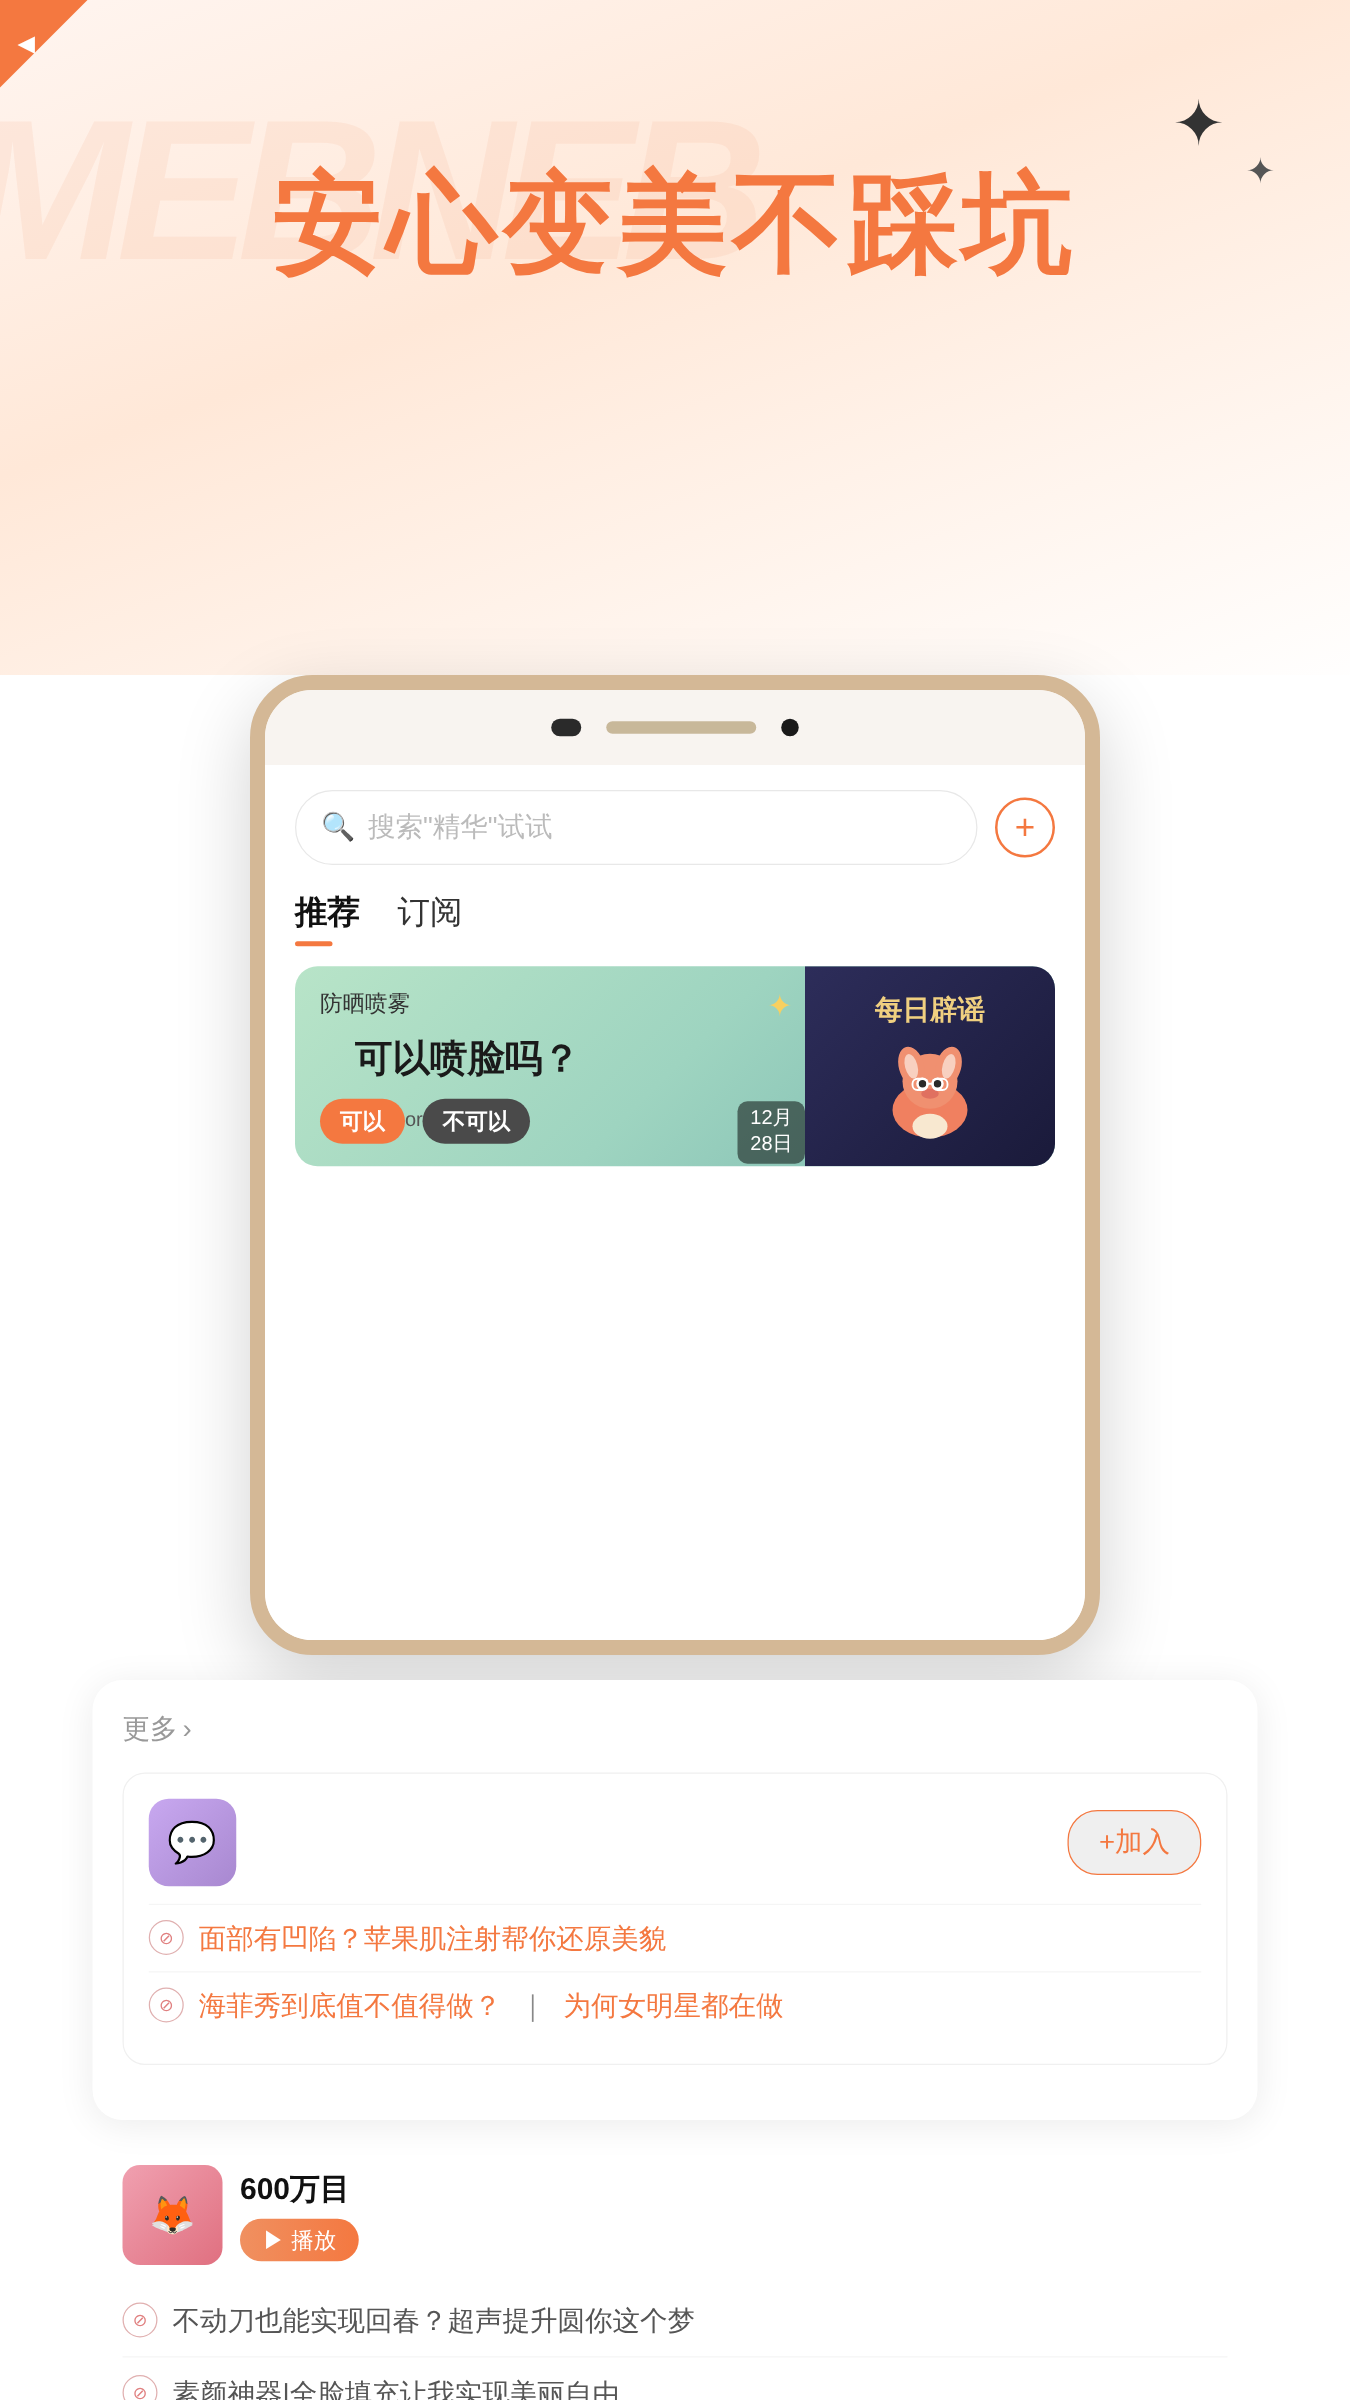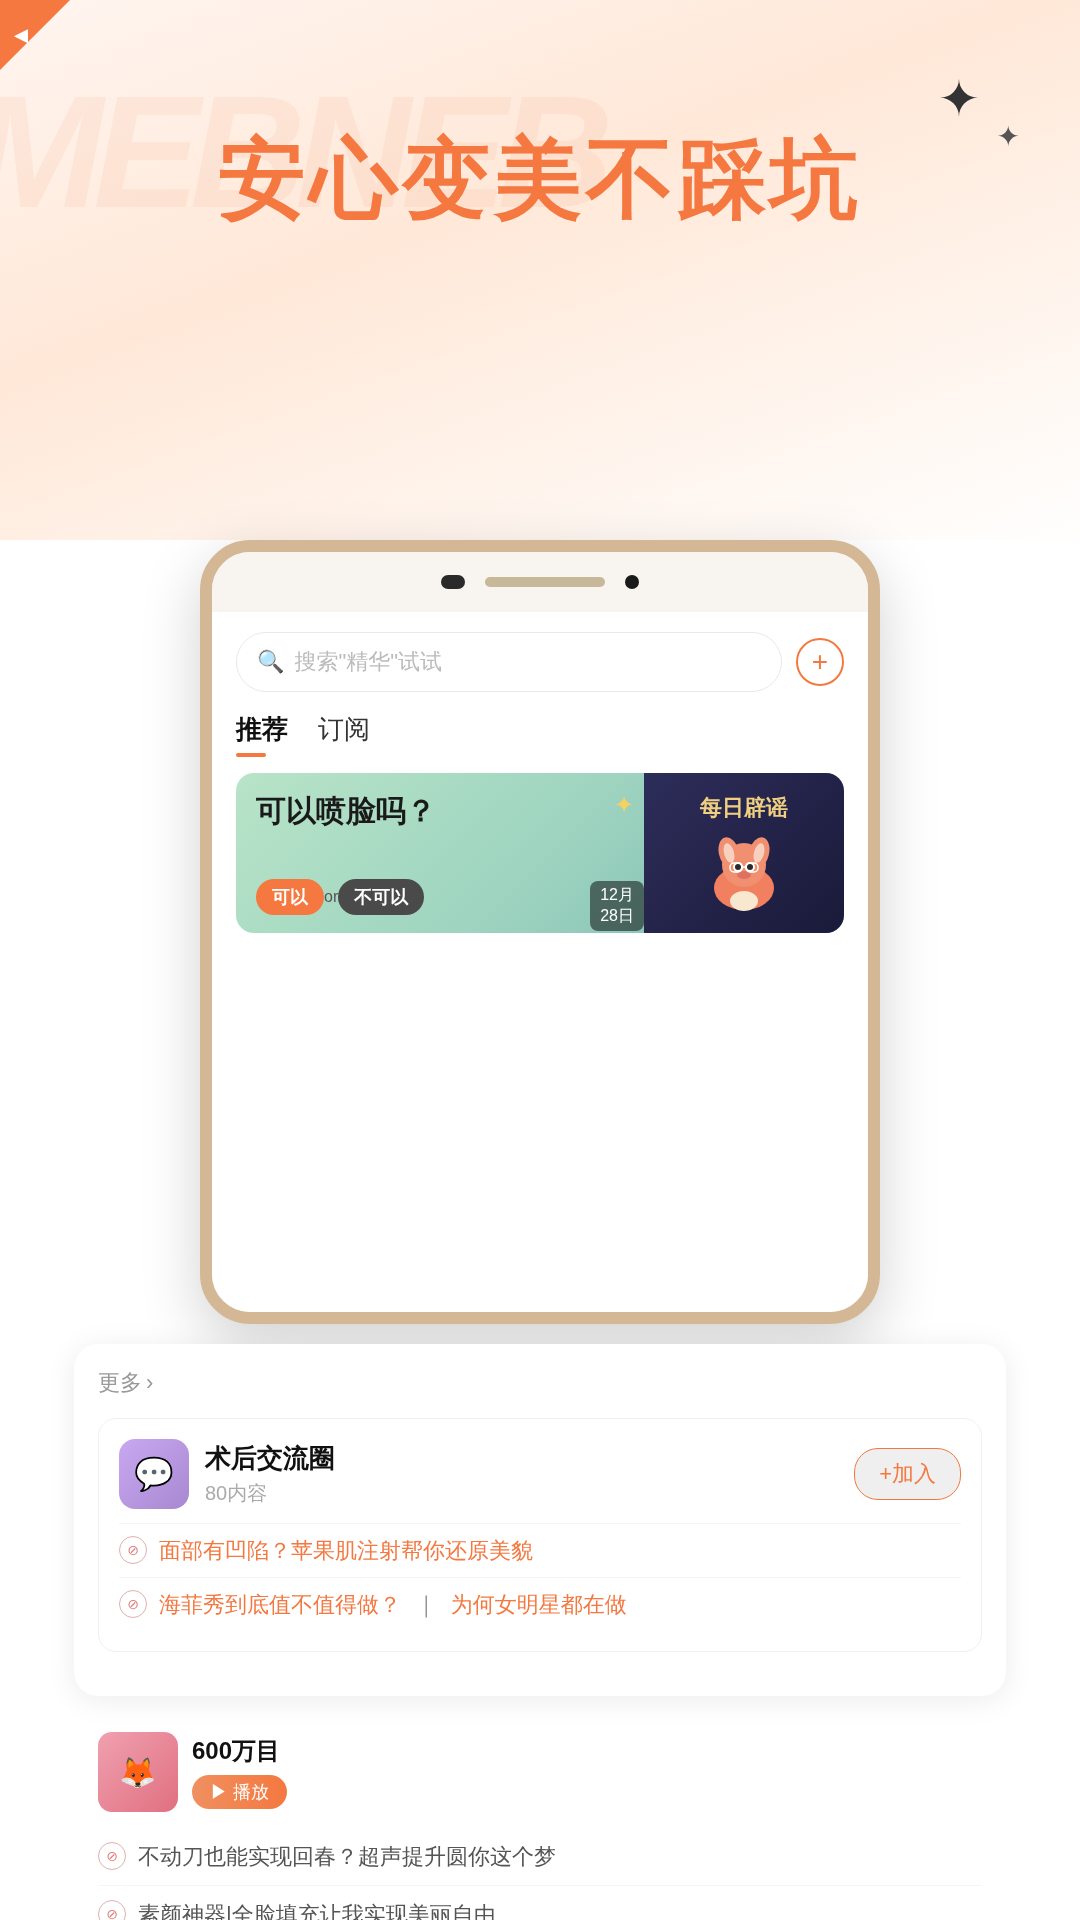--- a/index.html
+++ b/index.html
@@ -256,20 +256,21 @@
     .banner-tag {
       font-size: 18px;
       color: #333;
       font-weight: 500;
     }
 
     .banner-main-text {
       font-size: 30px;
       font-weight: 900;
       color: #1a1a1a;
+      margin-left: 28px;
     }
 
     .banner-buttons {
       display: flex;
       align-items: center;
     }
 
     .btn-keyi {
       background: #f47840;
       color: white;
@@ -574,20 +575,21 @@
             <div class="search-plus">+</div>
           </div>
 
           <div class="tabs-row">
             <div class="tab-item active">推荐</div>
             <div class="tab-item">订阅</div>
           </div>
 
           <div class="banner-wrap">
             <div class="banner-left">
+              <span class="banner-tag">防晒喷雾</span>
               <span class="banner-main-text">可以喷脸吗？</span>
               <div class="banner-buttons">
                 <span class="btn-keyi">可以</span>
                 <span class="btn-or">or</span>
                 <span class="btn-buke">不可以</span>
               </div>
             </div>
             <span class="banner-sparkle">✦</span>
             <div class="banner-date">
               <span>12月</span><br>
@@ -628,24 +630,20 @@
         <div class="more-btn">
           <span>更多</span>
           <span>›</span>
         </div>
       </div>
 
       <div class="circle-card">
         <div class="circle-card-header">
           <div class="circle-card-left">
             <div class="circle-avatar">💬</div>
-            <div class="circle-info">
-              <span class="circle-name">术后交流圈</span>
-              <span class="circle-count">80内容</span>
-            </div>
           </div>
           <button class="join-btn">+加入</button>
         </div>
 
         <div class="circle-post">
           <div class="post-icon">
             <span style="color:#e08080;font-size:14px;">⊘</span>
           </div>
           <span class="post-text">
             <span class="post-highlight">面部有凹陷？苹果肌注射帮你还原美貌</span>

